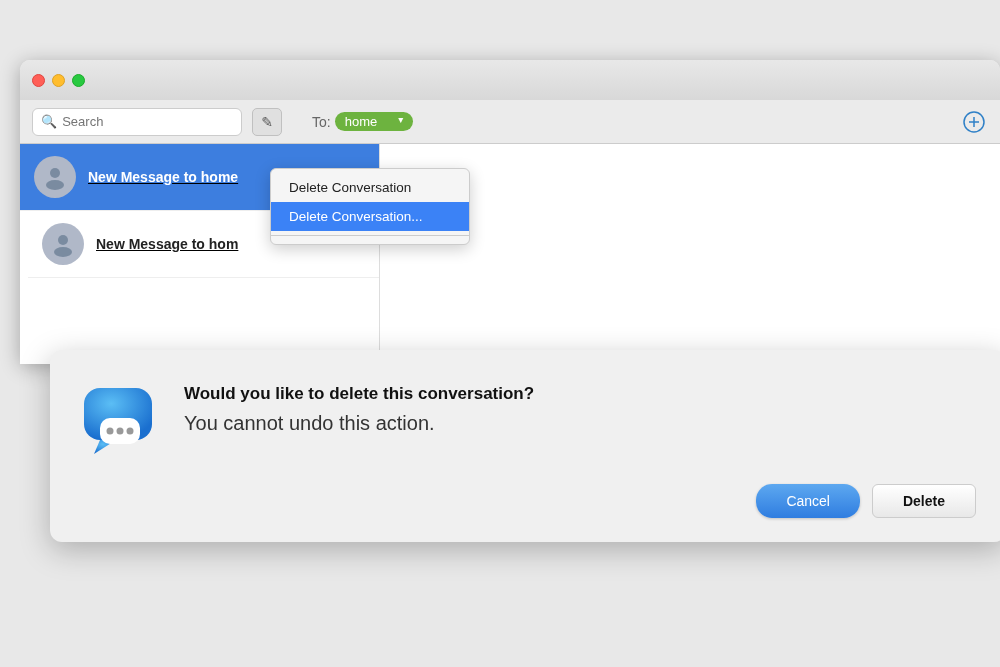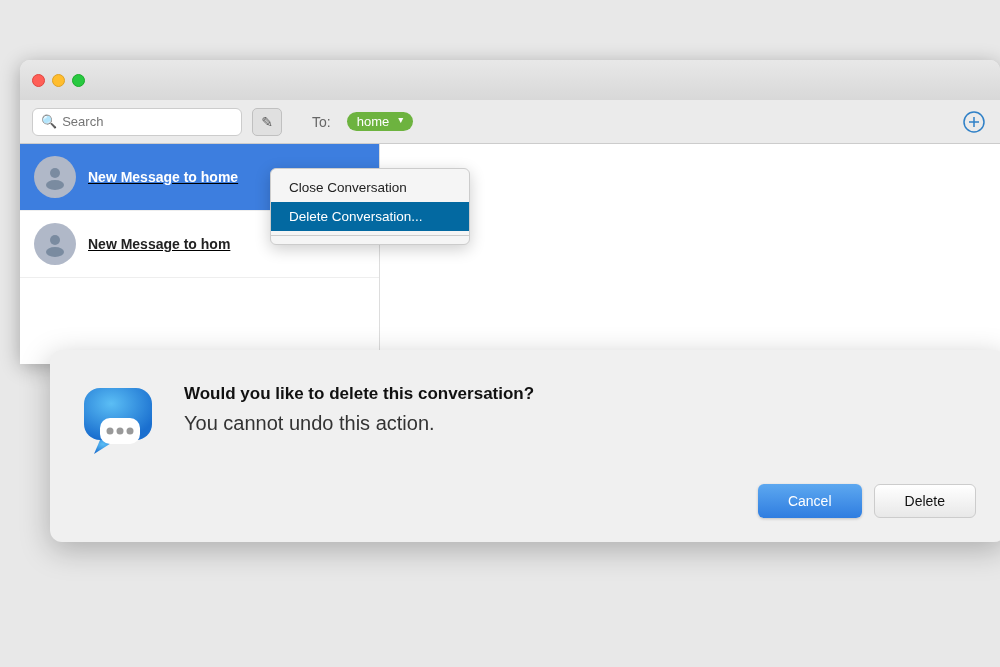--- a/index.html
+++ b/index.html
@@ -101,34 +101,34 @@
     .to-area {
       display: flex;
       align-items: center;
       flex: 1;
       padding-left: 20px;
       font-size: 14px;
       color: #555;
     }
 
     .to-label {
-      margin-right: 16px;
+      margin-right: 4px;
       color: #666;
       text-align: center;
     }
 
     .recipient-chip {
       background: #6db33f;
       color: white;
       border-radius: 10px;
       padding: 2px 10px;
       font-size: 13px;
       display: flex;
       align-items: flex-start;
-      gap: 9px;
+      gap: 21px;
     }
 
     .recipient-chip .chevron {
       font-size: 10px;
     }
 
     .add-btn {
       margin-left: auto;
       width: 28px;
       height: 28px;
@@ -166,20 +166,21 @@
       background: #3d7edf;
     }
 
     .conv-item.active .conv-name,
     .conv-item.active .conv-preview {
       color: white;
     }
 
     .conv-item.second {
       background: #fff;
+      margin-left: 8px;
     }
 
     .avatar {
       width: 42px;
       height: 42px;
       border-radius: 50%;
       background: #b0b8c8;
       display: flex;
       align-items: center;
       justify-content: center;
@@ -242,21 +243,21 @@
     }
 
     .menu-item {
       padding: 7px 18px;
       font-size: 13.5px;
       color: #222;
       cursor: pointer;
     }
 
     .menu-item.highlighted {
-      background: #0369a1;
+      background: #3b82f6;
       color: white;
     }
 
     .menu-item.disabled {
       color: #aaa;
       cursor: default;
     }
 
     .menu-separator {
       height: 1px;
@@ -311,36 +312,36 @@
       display: flex;
       justify-content: flex-end;
       gap: 12px;
       margin-top: 24px;
     }
 
     .btn-cancel {
       background: linear-gradient(to bottom, #5da8f0, #2f7de0);
       color: white;
       border: none;
-      border-radius: 6px;
+      border-radius: 16px;
       padding: 8px 30px;
       font-size: 14px;
       font-weight: 500;
       cursor: pointer;
       box-shadow: 0 1px 3px rgba(0,0,0,0.2);
     }
 
     .btn-delete {
       background: linear-gradient(to bottom, #fff, #e8e8e8);
       color: #111;
       border: 1px solid #ccc;
       border-radius: 6px;
       padding: 8px 30px;
       font-size: 14px;
-      font-weight: 400;
+      font-weight: 700;
       cursor: pointer;
     }
   </style>
 </head>
 <body>
 
 <div class="messages-window">
 
   <div class="title-bar">
     <div class="traffic-lights">
@@ -402,21 +403,21 @@
           <div class="conv-name">New Message to hom</div>
         </div>
       </div>
     </div>
 
     <div class="message-area"></div>
   </div>
 </div>
 
 <div class="context-menu">
-  <div class="menu-item">Close Conversation</div>
+  <div class="menu-item">Delete Conversation</div>
   <div class="menu-item highlighted">Delete Conversation...</div>
   <div class="menu-separator"></div>
 </div>
 
 <div class="dialog-overlay">
   <div class="dialog-content">
 
     <div class="dialog-icon">
       <svg viewBox="0 0 80 80" width="80" height="80">
         <defs>

